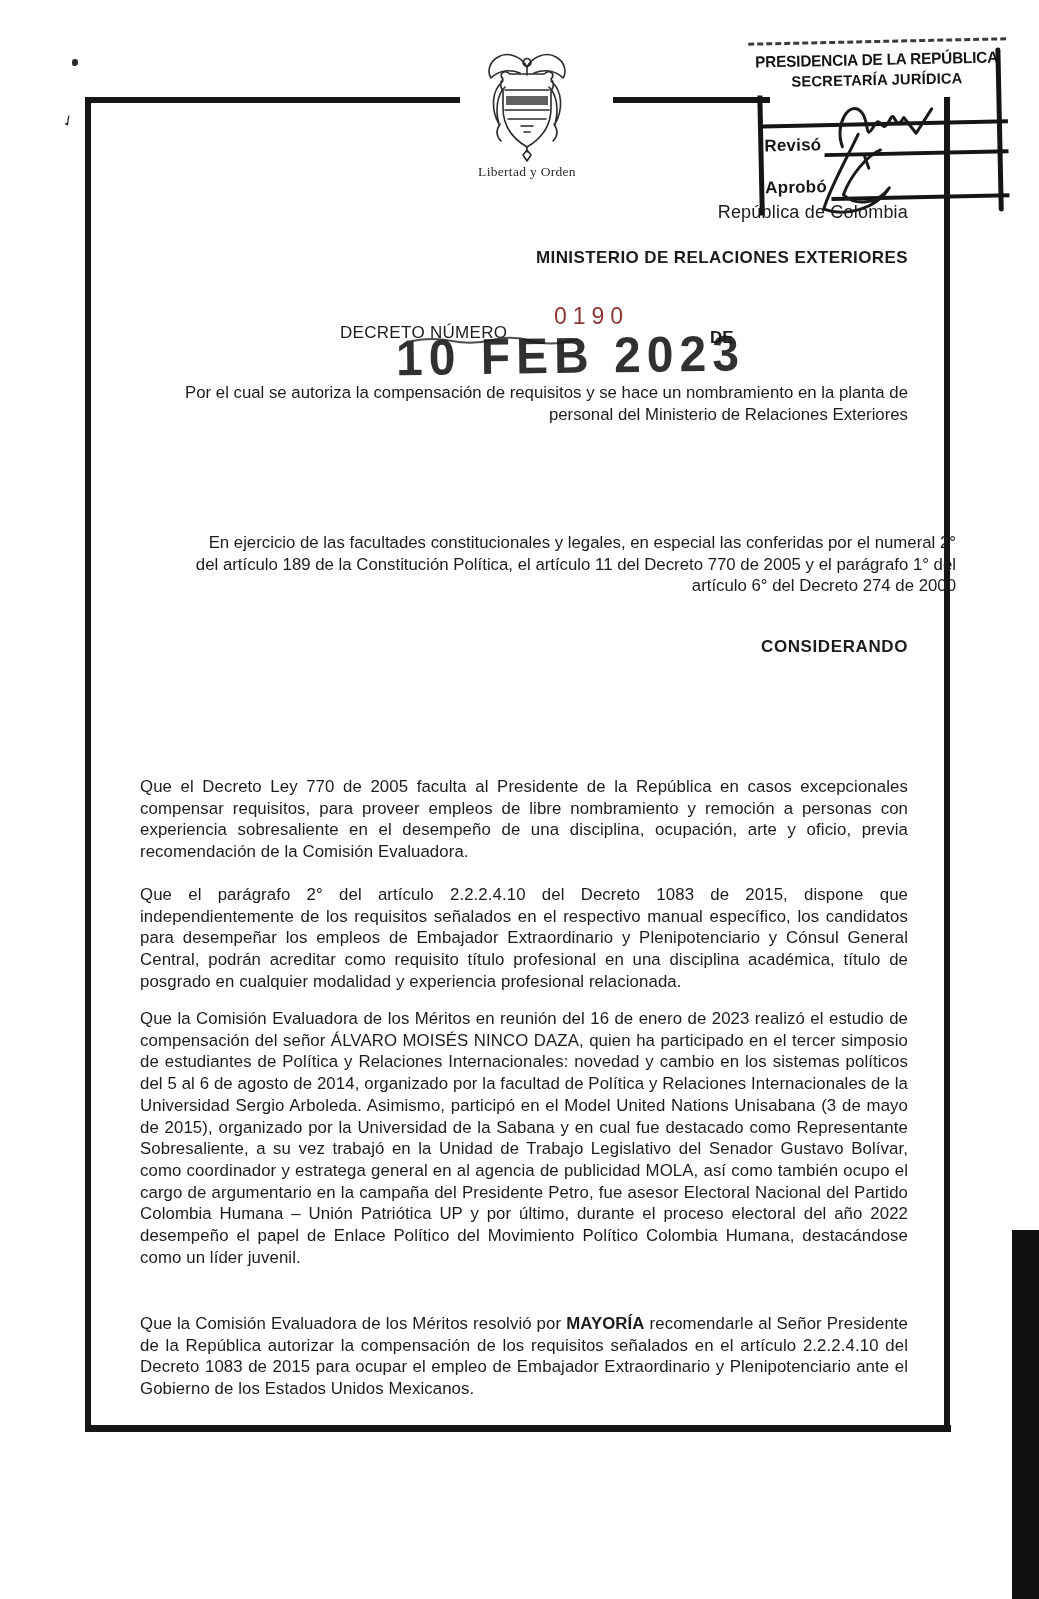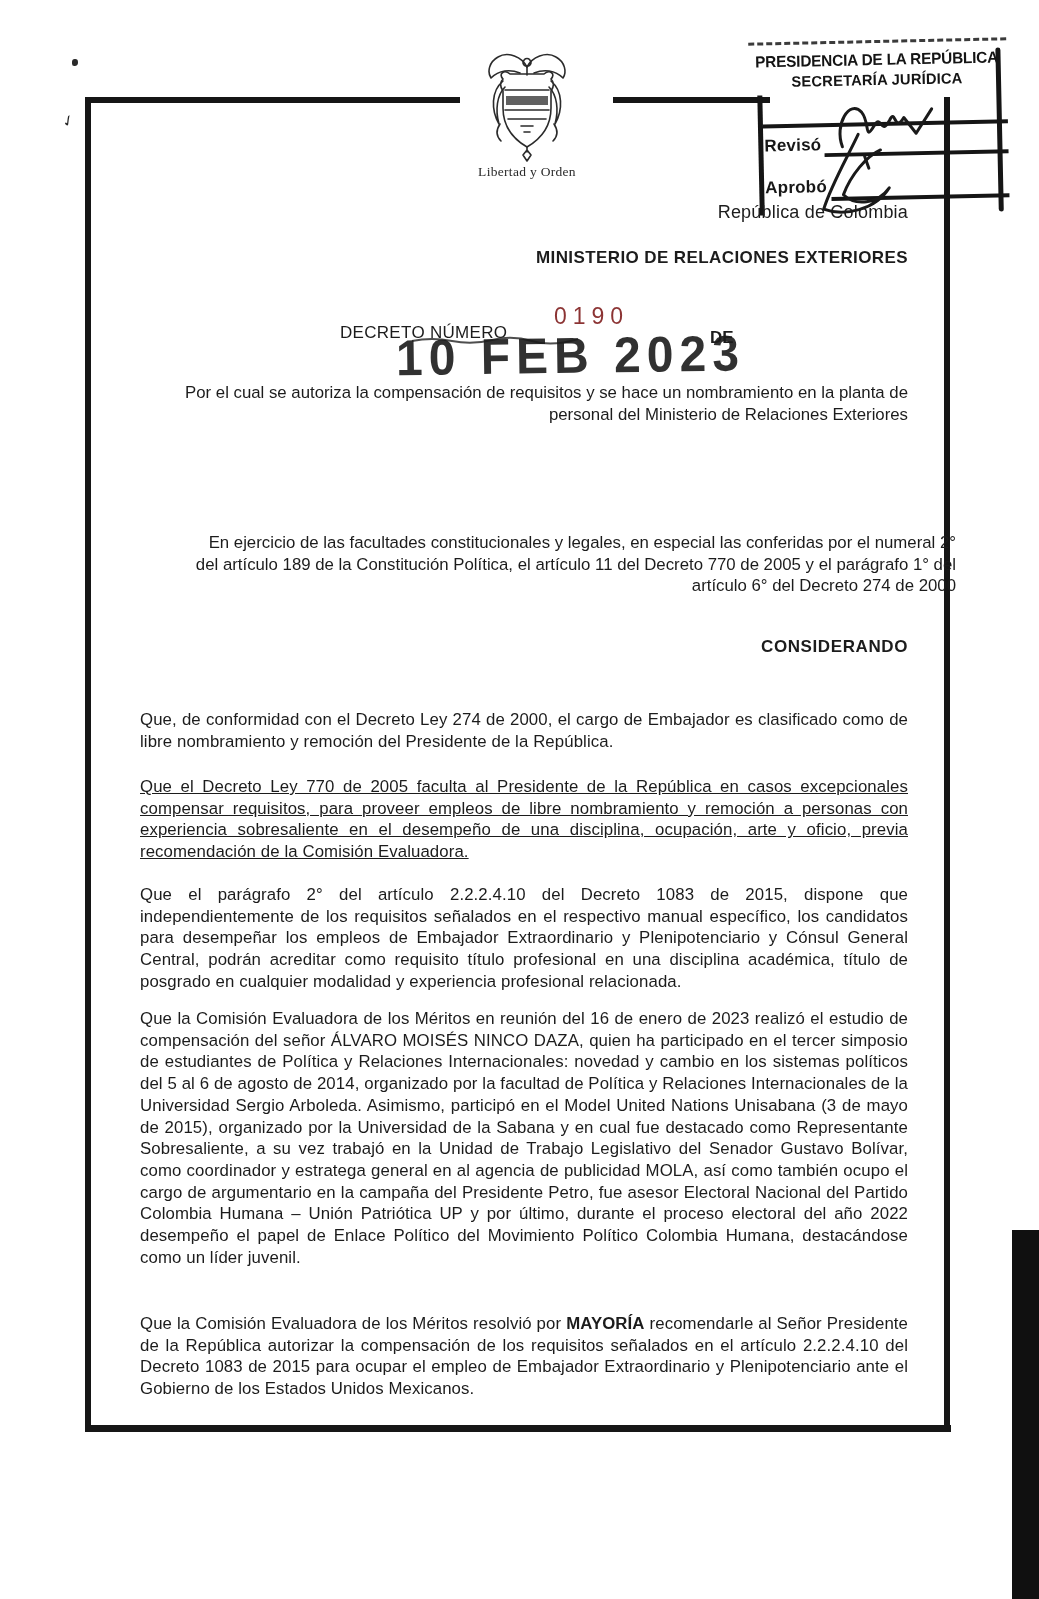--- a/index.html
+++ b/index.html
@@ -33,21 +33,21 @@
     position:absolute;left:262px;top:8px;font-size:48px;font-weight:bold;
     letter-spacing:6px;white-space:nowrap;color:#1b1b1b;opacity:.9;
     transform:rotate(-0.8deg) scaleY(1.05);
   }
   .ink-underline{position:absolute;left:276px;top:15px;opacity:.8;}
   
   .para{
     position:absolute;left:140px;width:768px;text-align:justify;
     font-size:16.8px;line-height:21.7px;letter-spacing:0.1px;
   }
-  .p1{top:709px;} .p2{top:776px;text-decoration:underline;} .p3{top:884px;} .p4{top:1008px;} .p5{top:1313px;}
+  .p1{top:709px;} .p2{top:776px;} .p3{top:884px;} .p4{top:1008px;} .p5{top:1313px;}
   .bold{font-weight:bold;}
   
   .stamp{position:absolute;left:746px;top:38px;width:264px;height:178px;transform:rotate(-1.2deg);}
   .stamp-top-edge{position:absolute;left:4px;right:2px;top:2px;border-top:3px dashed #1a1a1a;opacity:.85;}
   .stamp-t1{position:absolute;left:0;top:13px;width:100%;text-align:center;font-size:16px;font-weight:bold;
             letter-spacing:-0.2px;transform:scaleX(0.96);white-space:nowrap;color:#141414;}
   .stamp-t2{position:absolute;left:0;top:33px;width:100%;text-align:center;font-size:15px;font-weight:bold;
             letter-spacing:0.2px;transform:scaleX(0.98);white-space:nowrap;color:#141414;}
   .stamp-bar{position:absolute;background:#151515;}
   .stamp-rule{position:absolute;height:3.5px;background:#151515;}
@@ -126,21 +126,20 @@
     <svg class="ink-underline" width="170" height="10" viewBox="0 0 170 10">
       <path d="M2 6 Q22 2 42 6 T82 5 T122 6 T168 4" fill="none" stroke="#222" stroke-width="2"></path>
     </svg>
     <span class="date-stamp">10 FEB 2023</span>
   </div>
 
   <div class="h-center subject">Por el cual se autoriza la compensación de requisitos y se hace un nombramiento en la planta de personal del Ministerio de Relaciones Exteriores</div>
   <div class="h-center powers">En ejercicio de las facultades constitucionales y legales, en especial las conferidas por el numeral 2° del artículo 189 de la Constitución Política, el artículo 11 del Decreto 770 de 2005 y el parágrafo 1° del artículo 6° del Decreto 274 de 2000</div>
   <div class="h-center considerando">CONSIDERANDO</div>
 
-  <div class="para p1">Que, de conformidad con el Decreto Ley 274 de 2000, el cargo de Embajador es clasificado como de libre nombramiento y remoción del Presidente de la República.</div>
   <div class="para p2">Que el Decreto Ley 770 de 2005 faculta al Presidente de la República en casos excepcionales compensar requisitos, para proveer empleos de libre nombramiento y remoción a personas con experiencia sobresaliente en el desempeño de una disciplina, ocupación, arte y oficio, previa recomendación de la Comisión Evaluadora.</div>
   <div class="para p3">Que el parágrafo 2° del artículo 2.2.2.4.10 del Decreto 1083 de 2015, dispone que independientemente de los requisitos señalados en el respectivo manual específico, los candidatos para desempeñar los empleos de Embajador Extraordinario y Plenipotenciario y Cónsul General Central, podrán acreditar como requisito título profesional en una disciplina académica, título de posgrado en cualquier modalidad y experiencia profesional relacionada.</div>
   <div class="para p4">Que la Comisión Evaluadora de los Méritos en reunión del 16 de enero de 2023 realizó el estudio de compensación del señor ÁLVARO MOISÉS NINCO DAZA, quien ha participado en el tercer simposio de estudiantes de Política y Relaciones Internacionales: novedad y cambio en los sistemas políticos del 5 al 6 de agosto de 2014, organizado por la facultad de Política y Relaciones Internacionales de la Universidad Sergio Arboleda. Asimismo, participó en el Model United Nations Unisabana (3 de mayo de 2015), organizado por la Universidad de la Sabana y en cual fue destacado como Representante Sobresaliente, a su vez trabajó en la Unidad de Trabajo Legislativo del Senador Gustavo Bolívar, como coordinador y estratega general en al agencia de publicidad MOLA, así como también ocupo el cargo de argumentario en la campaña del Presidente Petro,  fue asesor Electoral Nacional del Partido Colombia Humana – Unión Patriótica UP y por último, durante el proceso electoral del año 2022 desempeño el papel de Enlace Político del Movimiento Político Colombia Humana, destacándose como un líder juvenil.</div>
   <div class="para p5">
     <span>Que la Comisión Evaluadora de los Méritos resolvió por </span><span class="bold">MAYORÍA</span><span> recomendarle al Señor Presidente de la República autorizar la compensación de los requisitos señalados en el artículo 2.2.2.4.10 del Decreto 1083 de 2015 para ocupar el empleo de Embajador Extraordinario y Plenipotenciario ante el Gobierno de los Estados Unidos Mexicanos.</span>
   </div>
 
 </div>
 
 </body></html>

